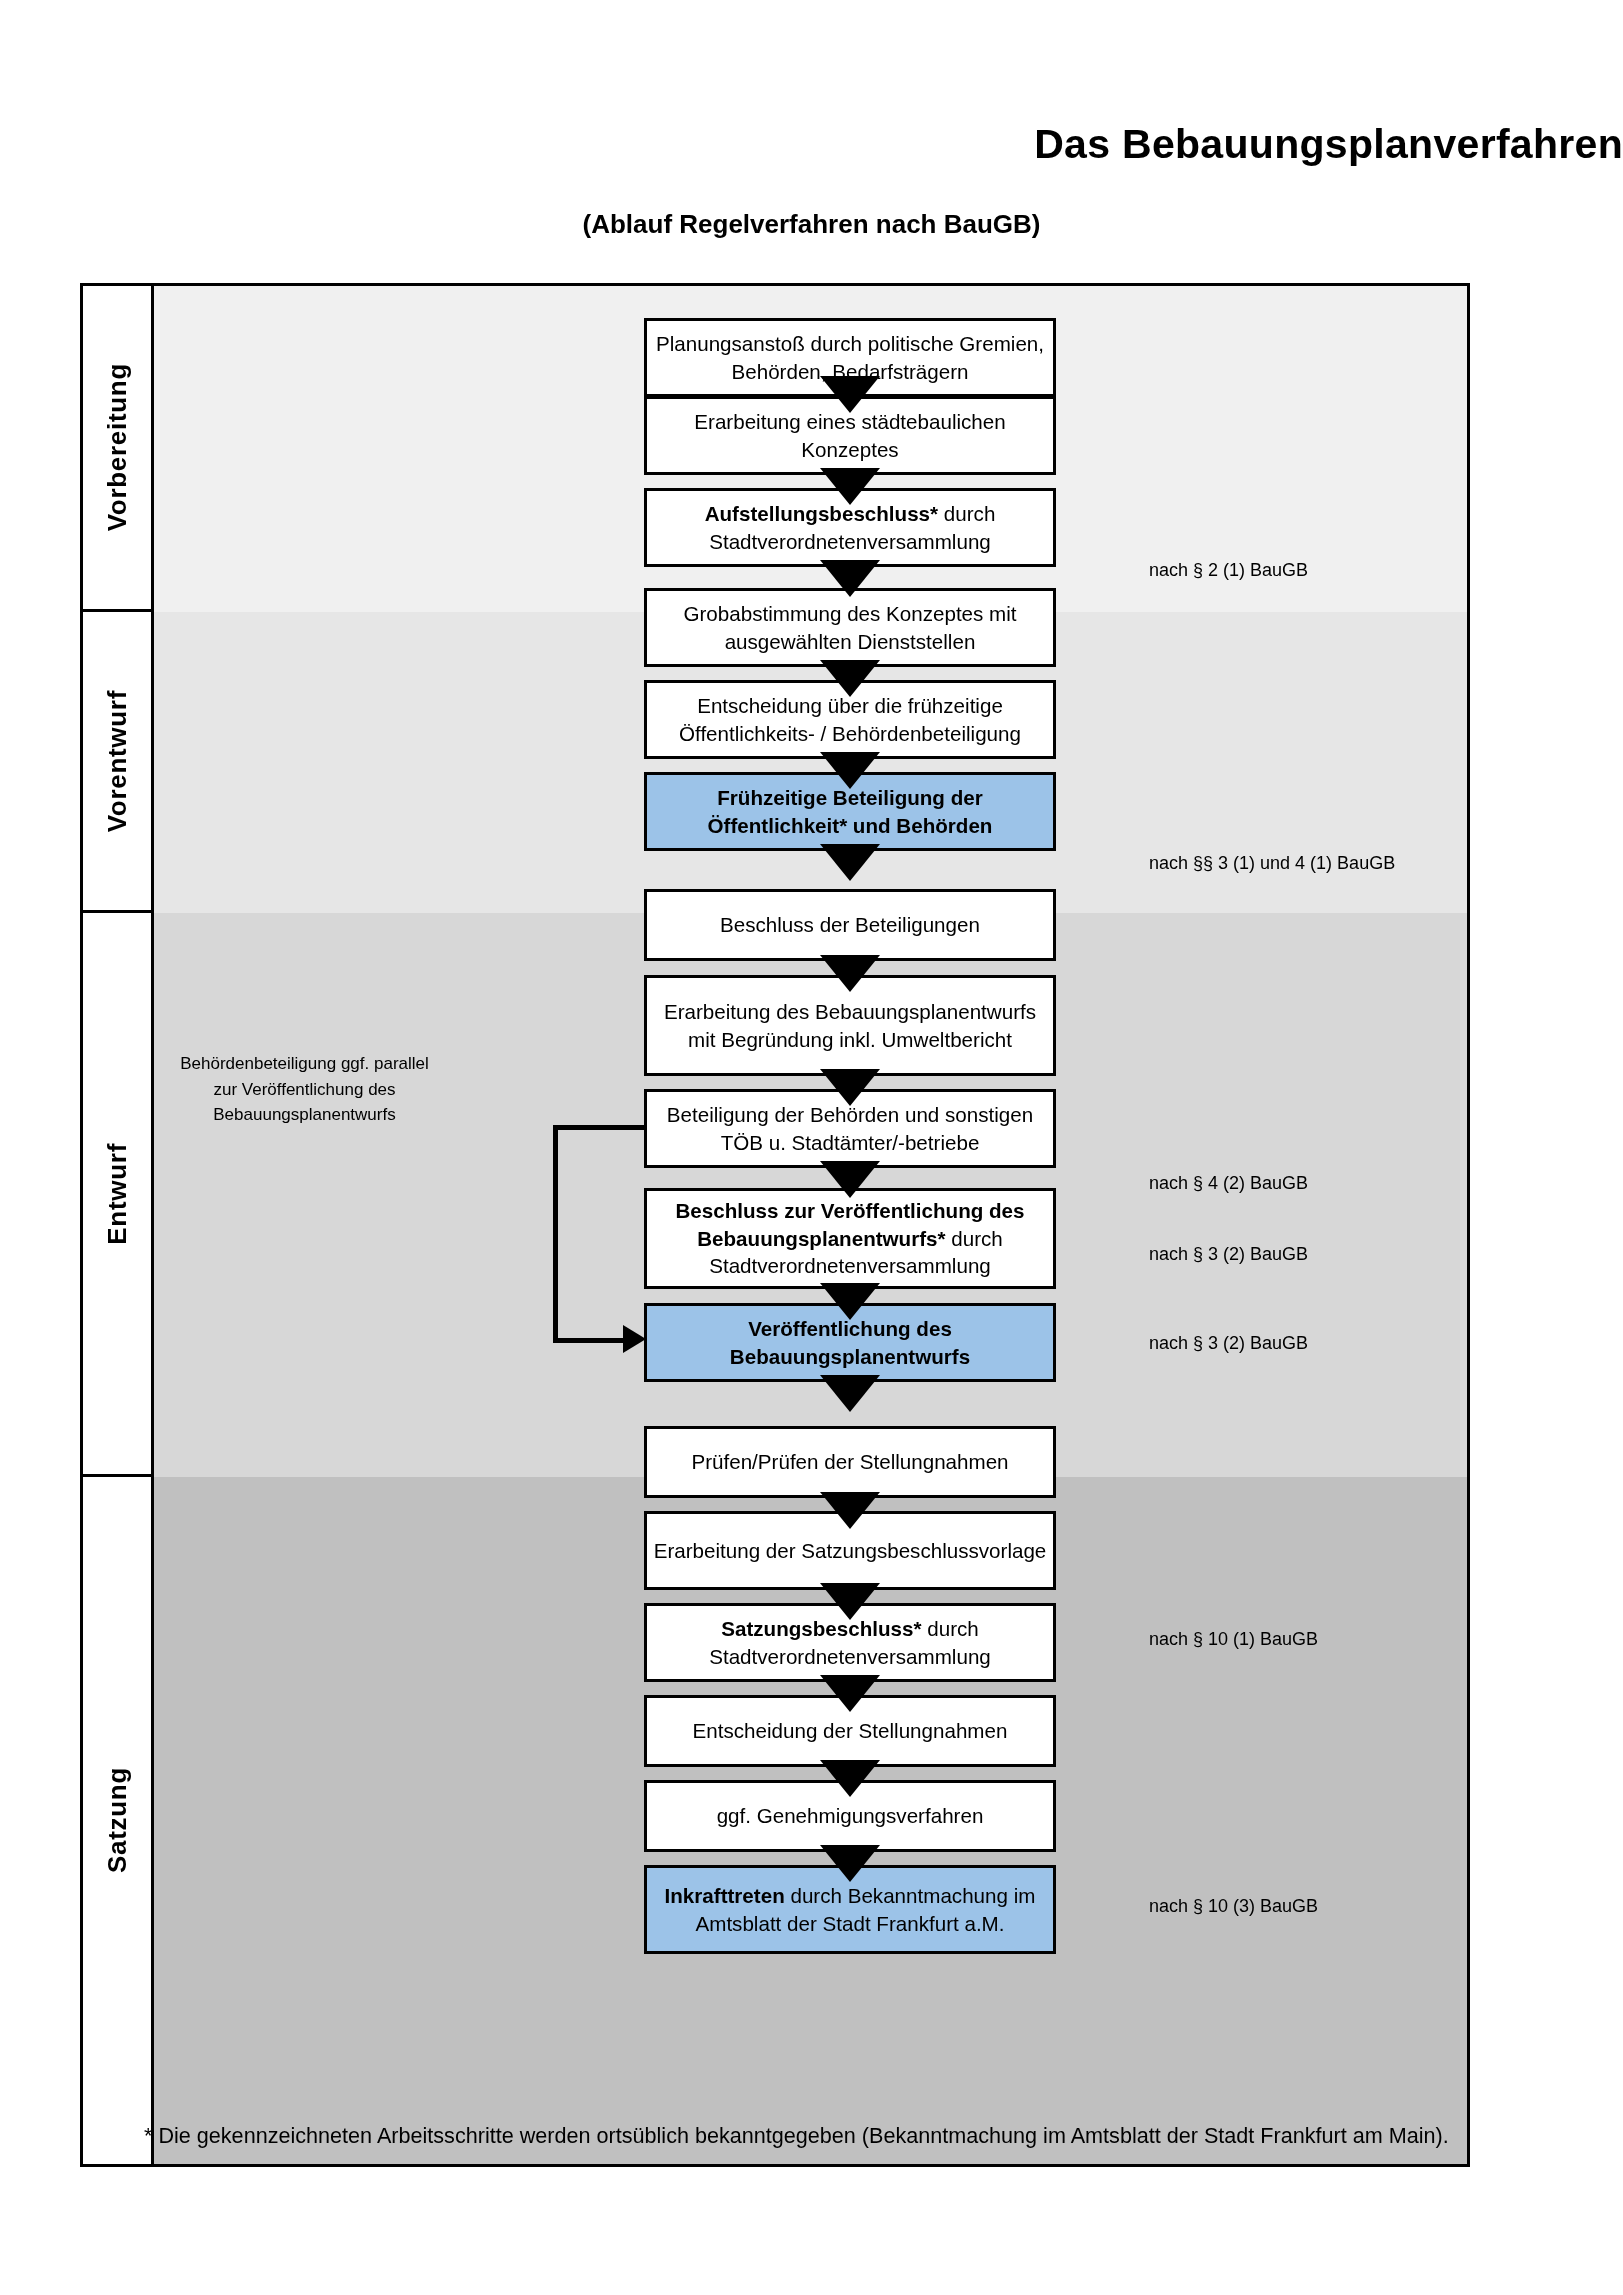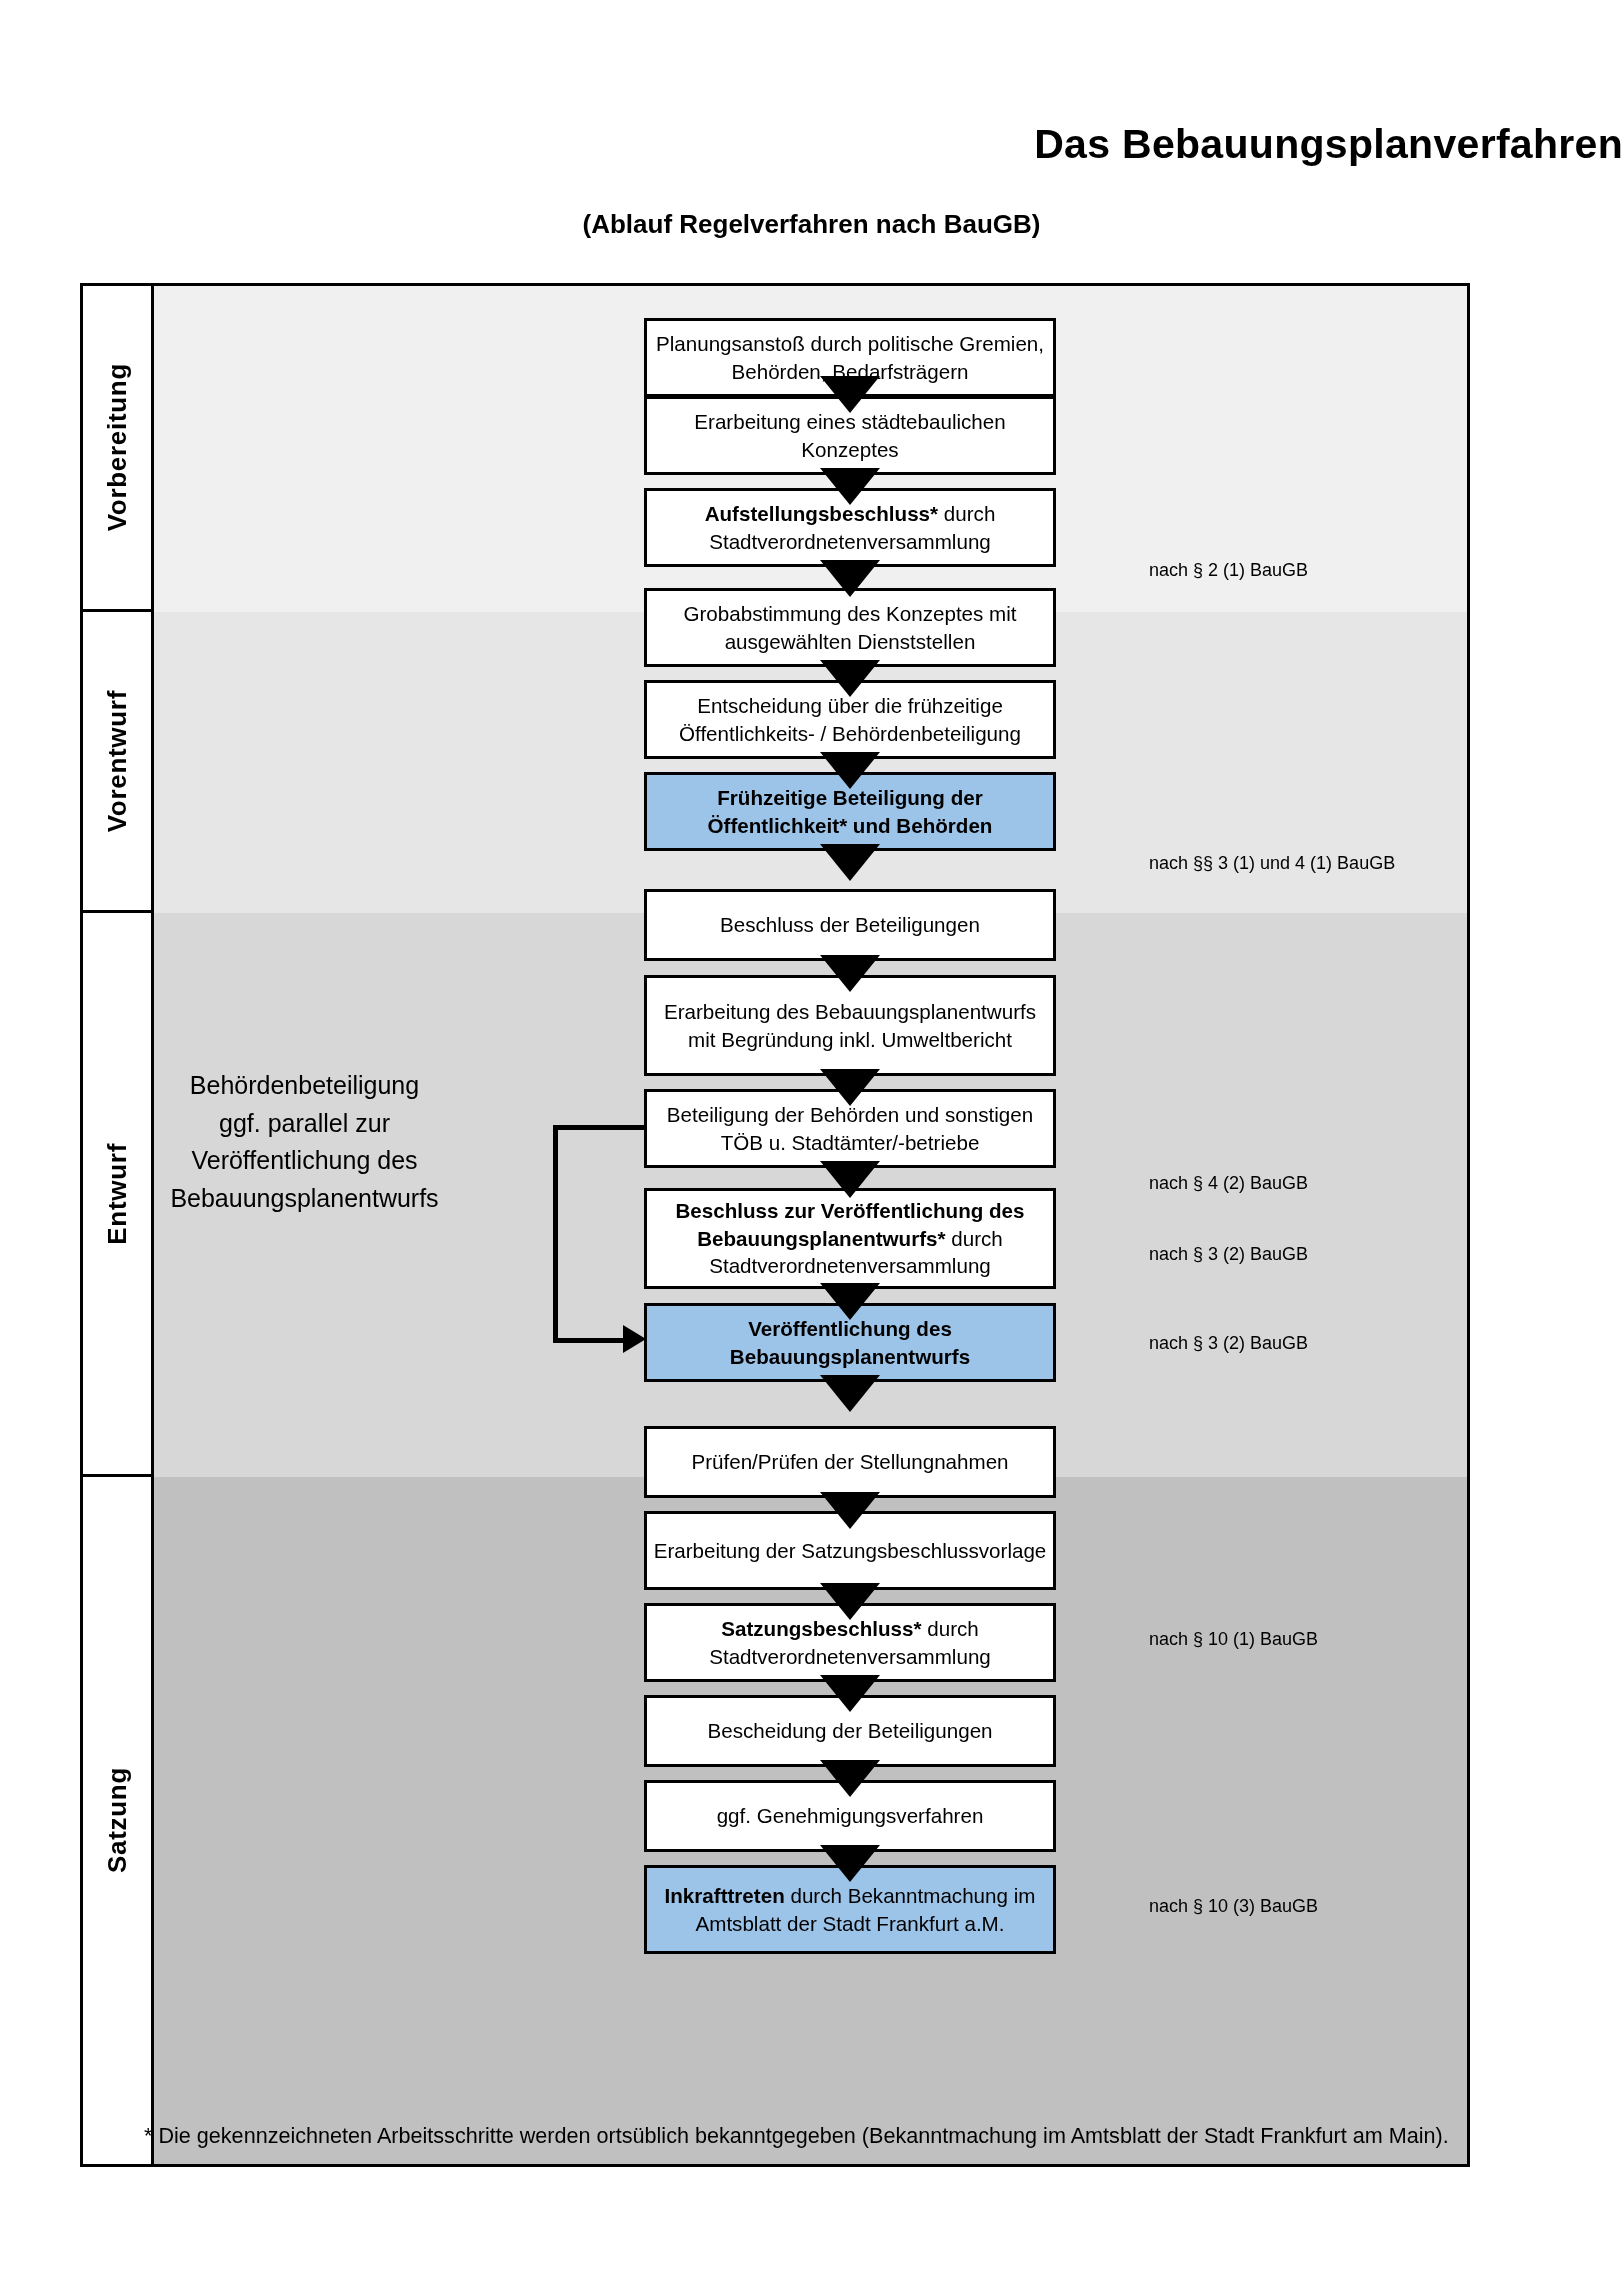--- a/index.html
+++ b/index.html
@@ -84,21 +84,21 @@
 
   
   .ref{
     position:absolute;left:995px;
     font-size:18px;white-space:nowrap;z-index:3;
   }
 
   
   .sidenote{
     position:absolute;left:13px;width:275px;
-    text-align:center;font-size:25px;line-height:1.5;z-index:3;margin-top:16px;
+    text-align:center;font-size:17px;line-height:1.5;z-index:3;
   }
 
   
   .hook{position:absolute;z-index:4;}
   .hook .seg{position:absolute;background:#000;}
   .hook .head{
     position:absolute;width:0;height:0;
     border-top:14.4px solid transparent;
     border-bottom:14.4px solid transparent;
     border-left:23.6px solid #000;
@@ -227,21 +227,21 @@
       <div class="arrow" style="top:1297px"></div>
 
       <div class="fbox" style="top:1317px;height:79px">
         <span><b>Satzungsbeschluss*</b><span> durch Stadtverordnetenversammlung</span></span>
       </div>
       <div class="arrow" style="top:1389px"></div>
 
       <div class="ref" style="top:1343px">nach § 10 (1) BauGB</div>
 
       <div class="fbox" style="top:1409px;height:72px">
-        <span><b></b><span>Bescheidung der Beteiligungen</span></span>
+        <span><b></b><span>Entscheidung der Stellungnahmen</span></span>
       </div>
       <div class="arrow" style="top:1474px"></div>
 
       <div class="fbox" style="top:1494px;height:72px">
         <span><b></b><span>ggf. Genehmigungsverfahren</span></span>
       </div>
       <div class="arrow" style="top:1559px"></div>
 
       <div class="fbox blue" style="top:1579px;height:89px">
         <span><b>Inkrafttreten</b><span> durch Bekanntmachung im Amtsblatt der Stadt Frankfurt a.M.</span></span>

